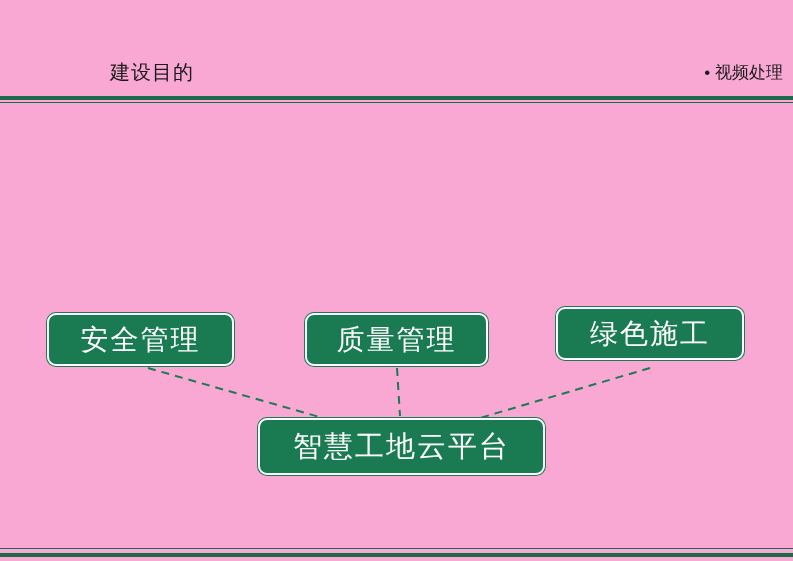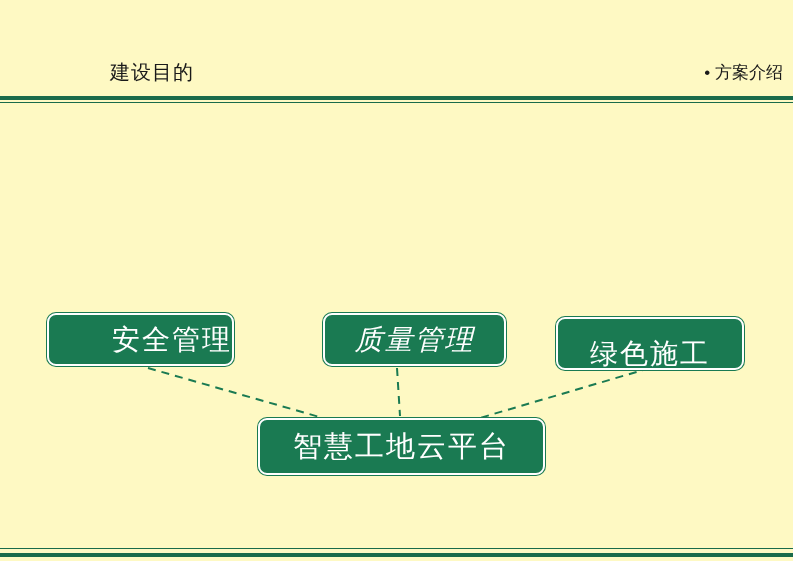--- a/index.html
+++ b/index.html
@@ -10,21 +10,21 @@
     width: 793px;
     height: 561px;
     background: #ffffff;
     font-family: "Liberation Sans", sans-serif;
     overflow: hidden;
   }
   .slide {
     position: relative;
     width: 793px;
     height: 561px;
-    background: #fef9c3;
+    background: #f9a8d4;
   }
   
   .header {
     position: absolute;
     left: 0;
     top: 0;
     width: 793px;
     height: 103px;
   }
   .header-title {
@@ -93,35 +93,32 @@
     font-size: 28px;
     letter-spacing: 2px;
     line-height: 1;
     white-space: nowrap;
   }
   #node-safety {
     left: 47px;
     top: 313px;
     width: 187px;
     height: 53px;
-    justify-content: flex-end;
   }
   #node-quality {
-    left: 323px;
+    left: 305px;
     top: 313px;
     width: 183px;
     height: 53px;
-    font-style: italic;
   }
   #node-green {
     left: 556px;
-    top: 317px;
+    top: 307px;
     width: 188px;
     height: 53px;
-    align-items: flex-end;
   }
   #node-platform {
     left: 258px;
     top: 418px;
     width: 287px;
     height: 57px;
   }
   #node-platform .node-label {
     font-size: 29px;
     text-align: center;
@@ -153,21 +150,21 @@
     background: #1a6b4a;
   }
 </style>
 </head>
 <body>
 
 <div class="slide">
 
   <div class="header">
     <div class="header-title">建设目的</div>
-    <div class="header-right">• 方案介绍</div>
+    <div class="header-right">• 视频处理</div>
     <div class="header-rule-thick"></div>
     <div class="header-rule-thin"></div>
   </div>
 
 
   <svg class="connectors" viewBox="0 0 793 561" xmlns="http://www.w3.org/2000/svg">
     <line x1="148" y1="368" x2="330" y2="420" stroke="#1a7a52" stroke-width="2" stroke-dasharray="8 6"></line>
     <line x1="397" y1="368" x2="400" y2="416" stroke="#1a7a52" stroke-width="2" stroke-dasharray="8 6"></line>
     <line x1="650" y1="368" x2="473" y2="420" stroke="#1a7a52" stroke-width="2" stroke-dasharray="8 6"></line>
   </svg>

